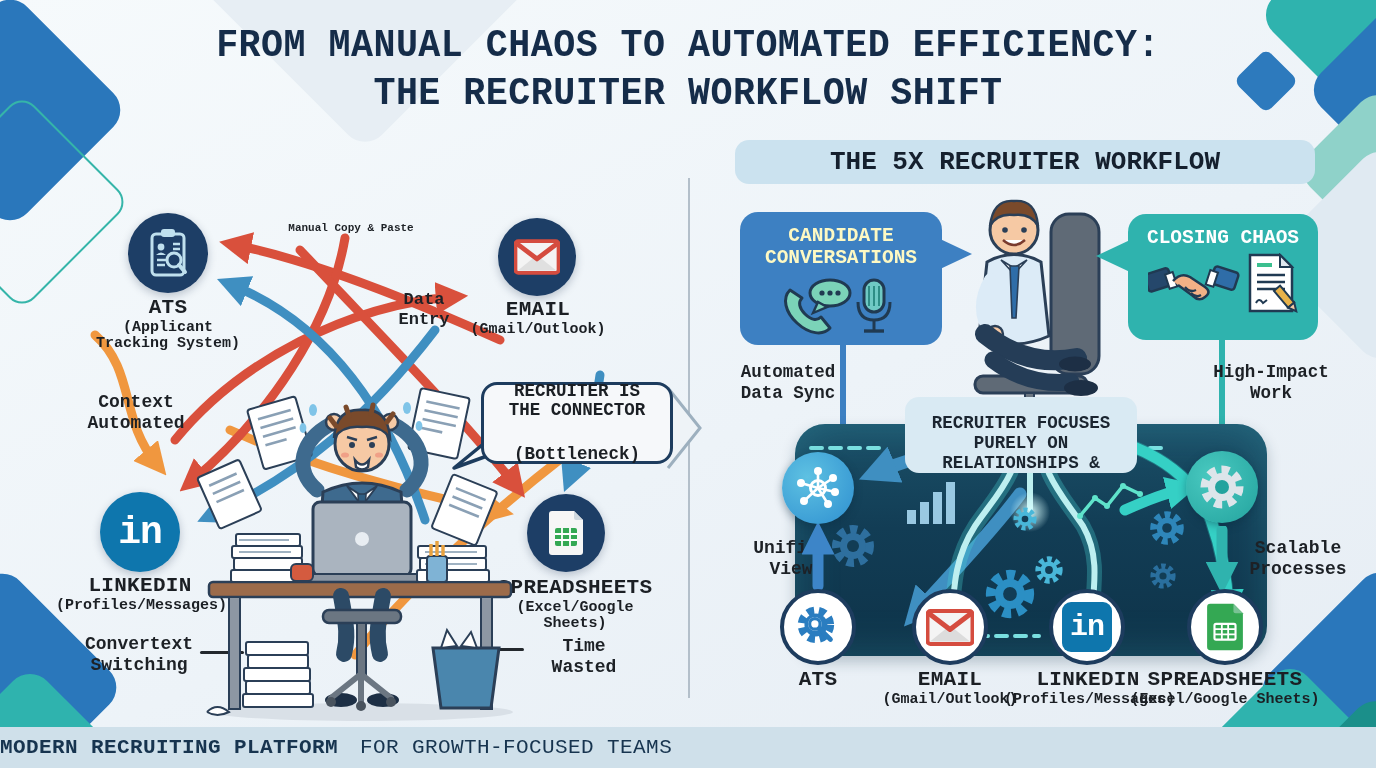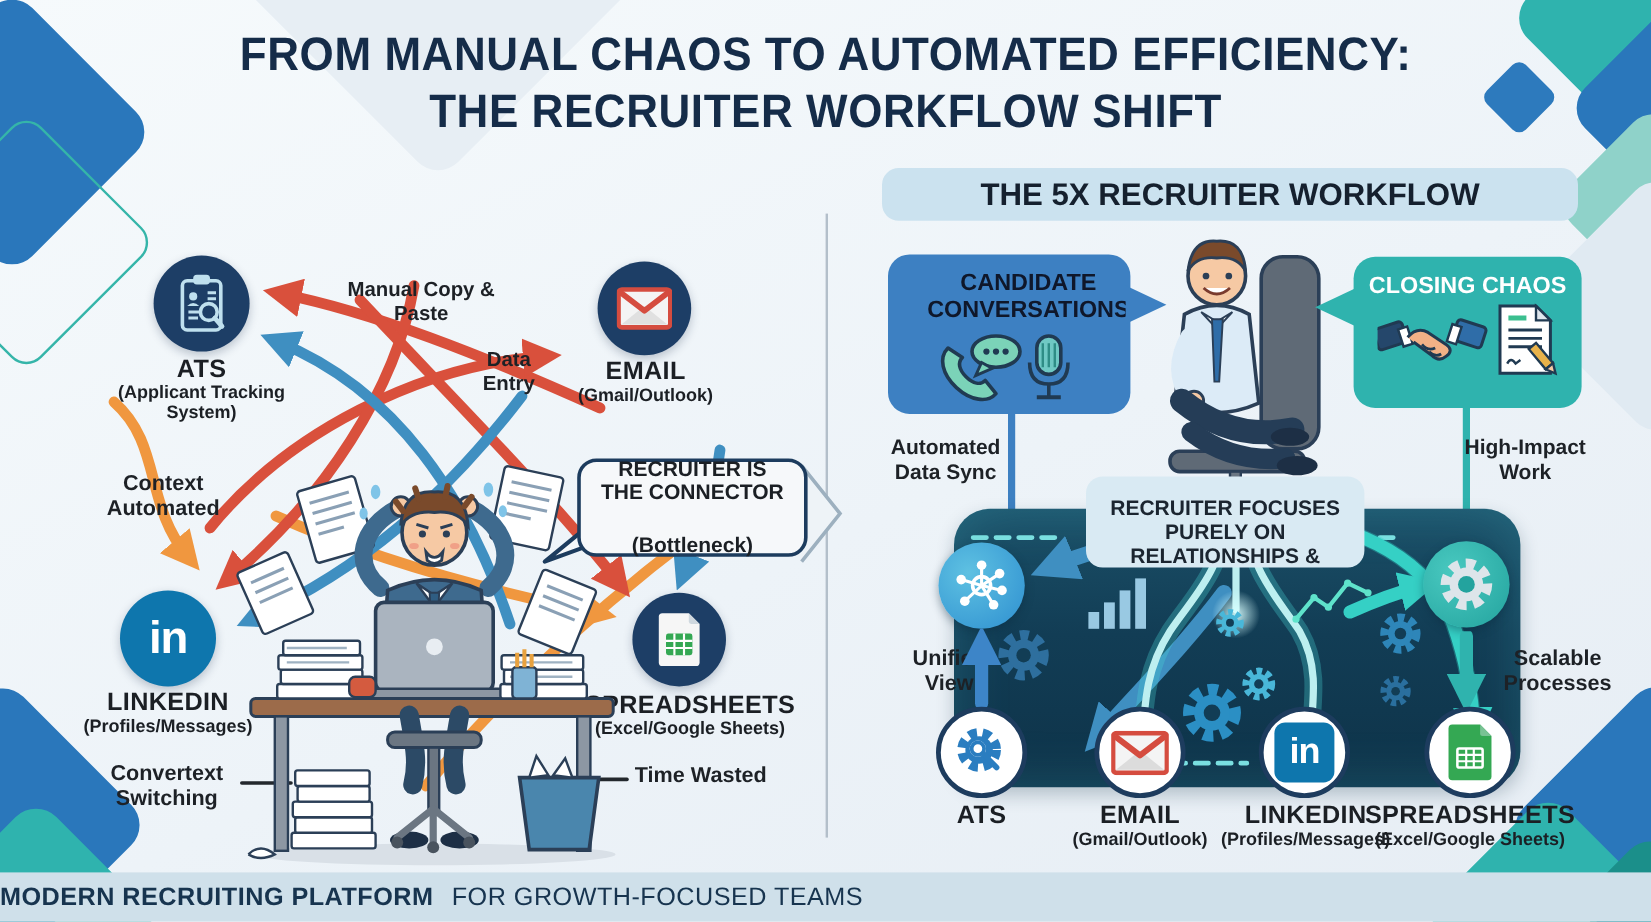--- a/index.html
+++ b/index.html
@@ -1,17 +1,17 @@
 <!DOCTYPE html>
 <html><head>
 <meta charset="utf-8">
 <style>
   html,body{margin:0;padding:0;background:#dfe7ee;font-family:"Liberation Sans",sans-serif;}
   #canvas{position:relative;width:1376px;height:768px;overflow:hidden;
-    background:linear-gradient(155deg,#f6fafc 0%,#edf3f8 55%,#e6edf4 100%);}
+    background:linear-gradient(155deg,#f6fafc 0%,#edf3f8 55%,#e6edf4 100%);font-family:Liberation Mono, monospace;}
   .abs{position:absolute;}
   .diamond{position:absolute;transform:rotate(45deg);border-radius:24px;}
   .pill{border-radius:14px;text-align:center;font-weight:800;color:#15202e;}
   .annot{font-weight:700;color:#1d2126;text-align:center;line-height:1.18;}
   .nodeblock{text-align:center;color:#1b1f24;line-height:1.12;}
   .nodeblock .nl{font-weight:800;font-size:21px;letter-spacing:.3px;}
   .nodeblock .ns{font-weight:700;font-size:15px;}
   .ring-circle{border-radius:50%;background:#fff;border:4px solid #1d3c5e;
     display:flex;align-items:center;justify-content:center;box-sizing:border-box;}
   .navy-circle{border-radius:50%;background:#1d3e66;display:flex;align-items:center;justify-content:center;
@@ -86,21 +86,21 @@
       <path d="M27 17 h7 M27 22 h7 M11 33 h10 M11 38 h8" stroke="#bfe0ee" stroke-width="2.6"></path>
       <circle cx="28" cy="33" r="7" fill="none" stroke="#bfe0ee" stroke-width="3"></circle>
       <line x1="33" y1="38" x2="39" y2="45" stroke="#bfe0ee" stroke-width="4" stroke-linecap="round"></line>
     </svg>
   </div>
   <div class="abs nodeblock" style="left:88px;top:296px;width:160px;">
     <div class="nl">ATS</div>
     <div class="ns">(Applicant Tracking System)</div>
   </div>
 
-  <div class="abs annot" style="left:285px;top:232px;width:132px;font-size:17px;">Manual Copy &amp; Paste</div>
+  <div class="abs annot" style="left:285px;top:222px;width:132px;font-size:11px;">Manual Copy &amp; Paste</div>
   <div class="abs annot" style="left:390px;top:290px;width:68px;font-size:17px;">Data Entry</div>
   <div class="abs annot" style="left:82px;top:392px;width:108px;font-size:18px;">Context Automated</div>
 
   <div class="abs navy-circle" style="left:498px;top:218px;width:78px;height:78px;">
     <svg width="46" height="36" viewBox="0 0 48 36">
       <rect x="1.5" y="1.5" width="45" height="33" rx="3" fill="#f4f4f4" stroke="#d54c3f" stroke-width="4"></rect>
       <path d="M4 32 L24 16 L44 32" fill="#e0e0e0"></path>
       <path d="M3 4 L24 20 L45 4" fill="none" stroke="#d54c3f" stroke-width="5" stroke-linejoin="round"></path>
     </svg>
   </div>
@@ -240,21 +240,21 @@
         <path d="M246 266 l6 -18 l10 16 z"></path>
         <path d="M266 264 l10 -14 l6 16 z"></path>
       </g>
     <path d="M12 330 q10 -10 22 0 q-12 6 -22 0" fill="#fff" stroke="#2b3f57" stroke-width="2"></path>
   </svg>
 
   <div class="abs" style="left:840px;top:344px;width:6px;height:84px;background:#3d80c2;"></div>
   <div class="abs" style="left:1219px;top:338px;width:6px;height:118px;background:#2fb3ae;"></div>
 
   <div class="abs" style="left:740px;top:212px;width:202px;height:133px;background:#3d80c2;border-radius:18px;z-index:3;">
-    <div style="margin:13px 26px 0;text-align:center;color:#0f172a;font-weight:800;font-size:19.5px;line-height:1.15;width:182px;">CANDIDATE CONVERSATIONS</div>
+    <div style="margin:13px 10px 0;text-align:center;color:#fef9c3;font-weight:800;font-size:19.5px;line-height:1.15;width:182px;">CANDIDATE CONVERSATIONS</div>
     <svg style="margin:6px auto 0;display:block;" width="126" height="62" viewBox="0 0 126 62">
       <path d="M12 14 C4 22 7 36 19 47 C31 58 45 60 52 52 L43 41 C39 45 33 44 27 38 C21 32 20 26 24 22 Z" fill="#7bd3b8" stroke="#203a52" stroke-width="3" stroke-linejoin="round"></path>
       <ellipse cx="52" cy="17" rx="20" ry="13" fill="#7bd3b8" stroke="#203a52" stroke-width="3"></ellipse>
       <path d="M40 26 l-5 11 l14 -6 z" fill="#7bd3b8" stroke="#203a52" stroke-width="2.4"></path>
       <g fill="#203a52">
           <circle cx="44" cy="17" r="2.6"></circle>
           <circle cx="52" cy="17" r="2.6"></circle>
           <circle cx="60" cy="17" r="2.6"></circle>
         </g>
       <g transform="translate(96,4)">

